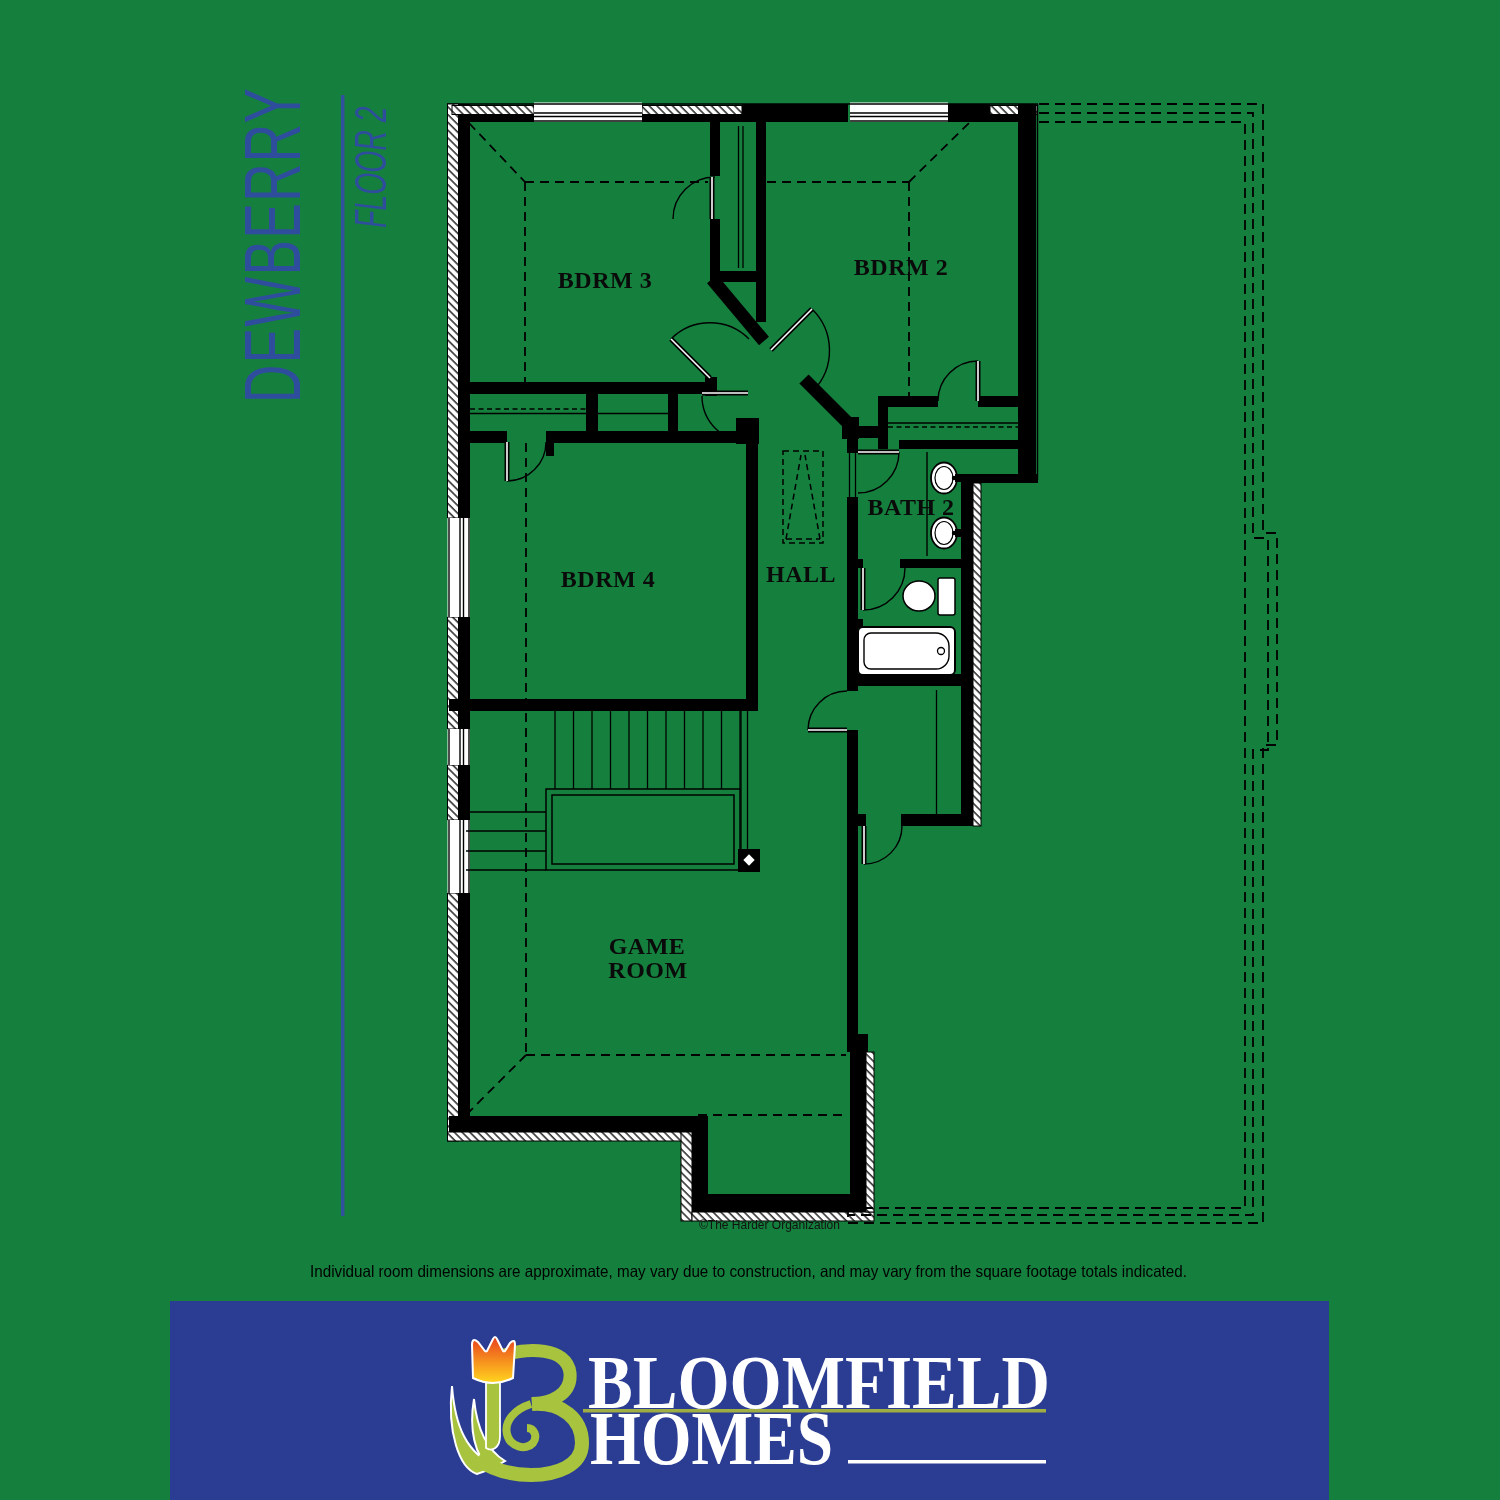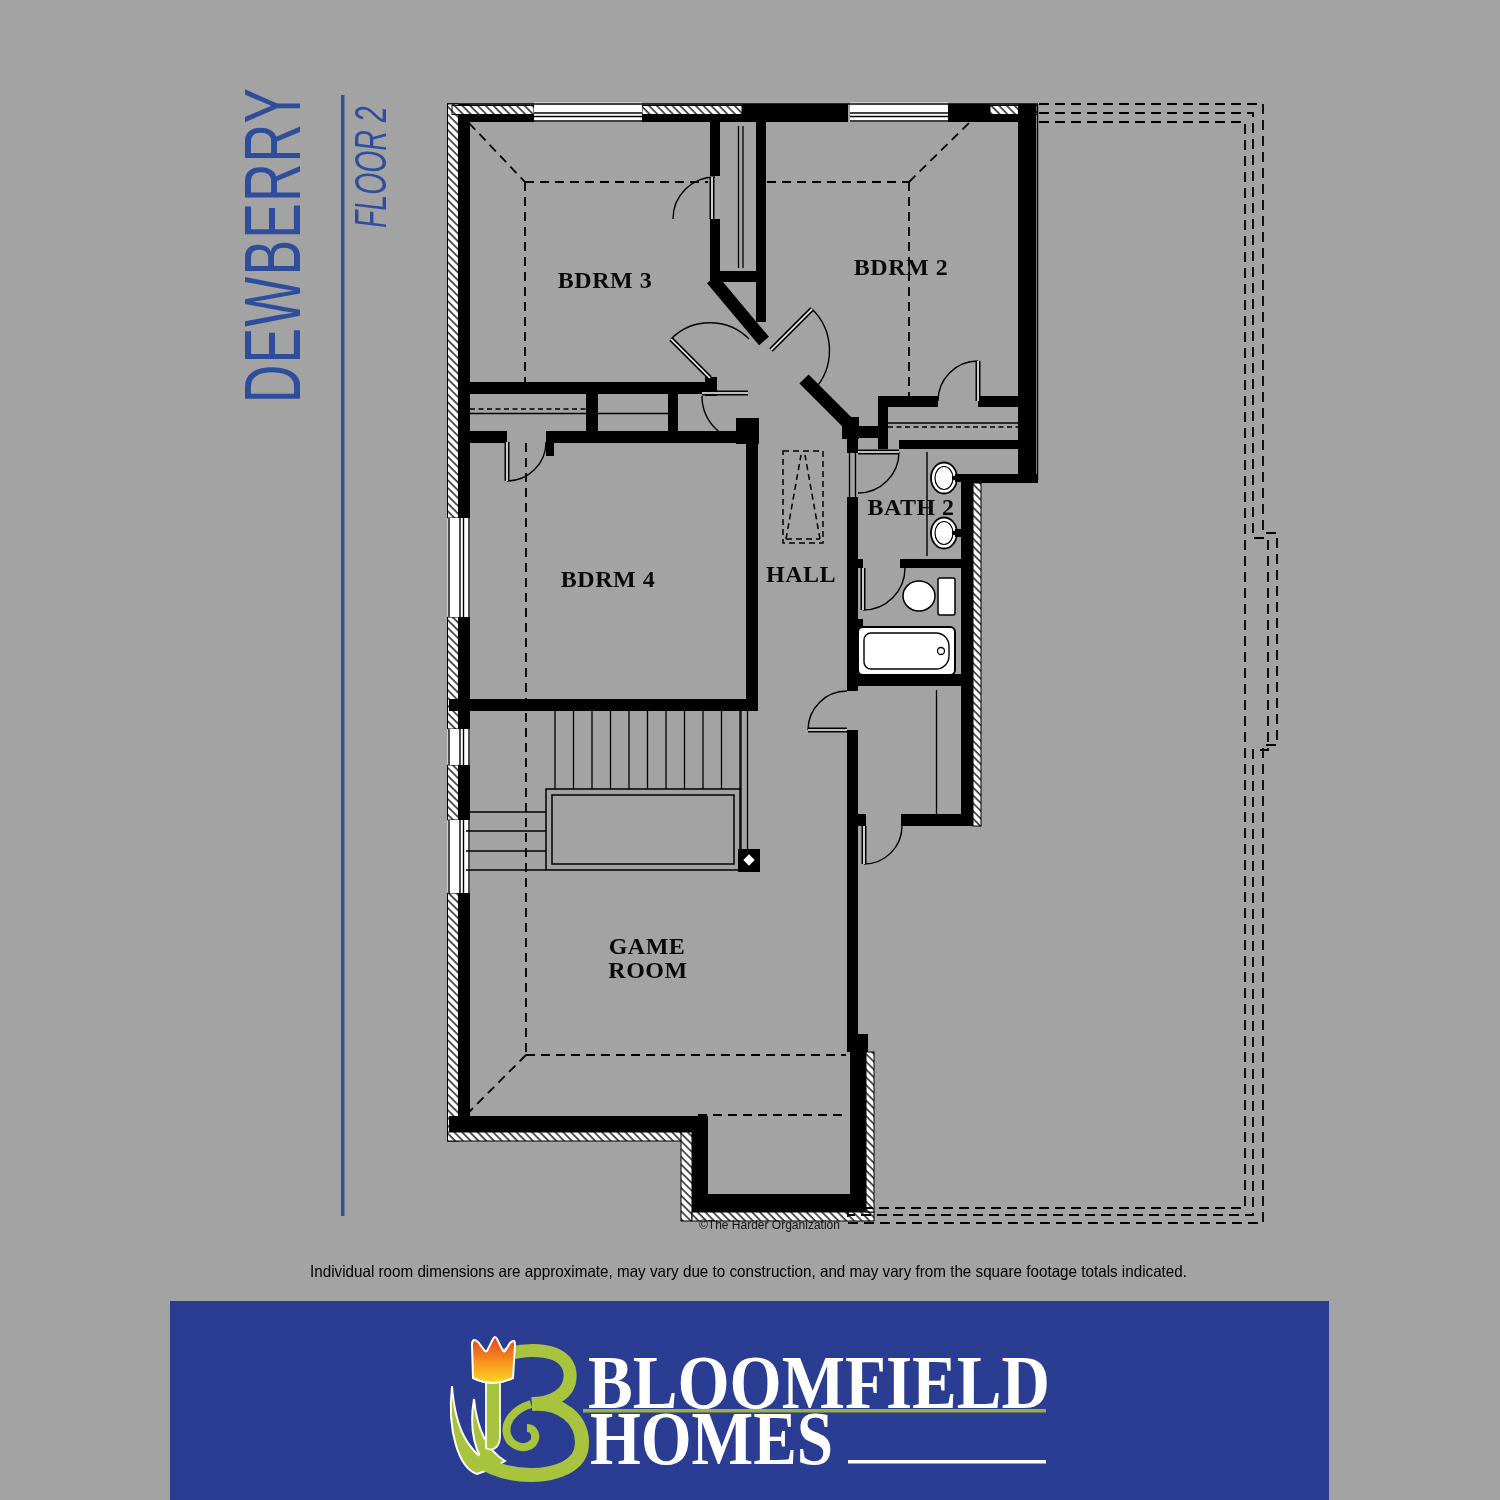--- a/index.html
+++ b/index.html
@@ -1,16 +1,16 @@
 <!DOCTYPE html>
 <html><head>
 <meta charset="utf-8">
 <style>
 html,body{margin:0;padding:0;background:#fff;}
-#page{position:relative;width:1500px;height:1500px;background:#a3a3a3;overflow:hidden;font-family:"Liberation Sans",sans-serif;}
+#page{position:relative;width:1500px;height:1500px;background:#15803d;overflow:hidden;font-family:"Liberation Sans",sans-serif;}
 </style>
 </head>
 <body>
 <div id="page">
 <svg width="1500" height="1500" viewBox="0 0 1500 1500">
 <defs>
 <pattern id="hb" width="5.5" height="5.5" patternUnits="userSpaceOnUse" patternTransform="rotate(45)">
 <rect width="5.5" height="5.5" fill="#fff"></rect>
 <rect x="0" y="0" width="5.5" height="1.6" fill="#333"></rect>
 </pattern>

